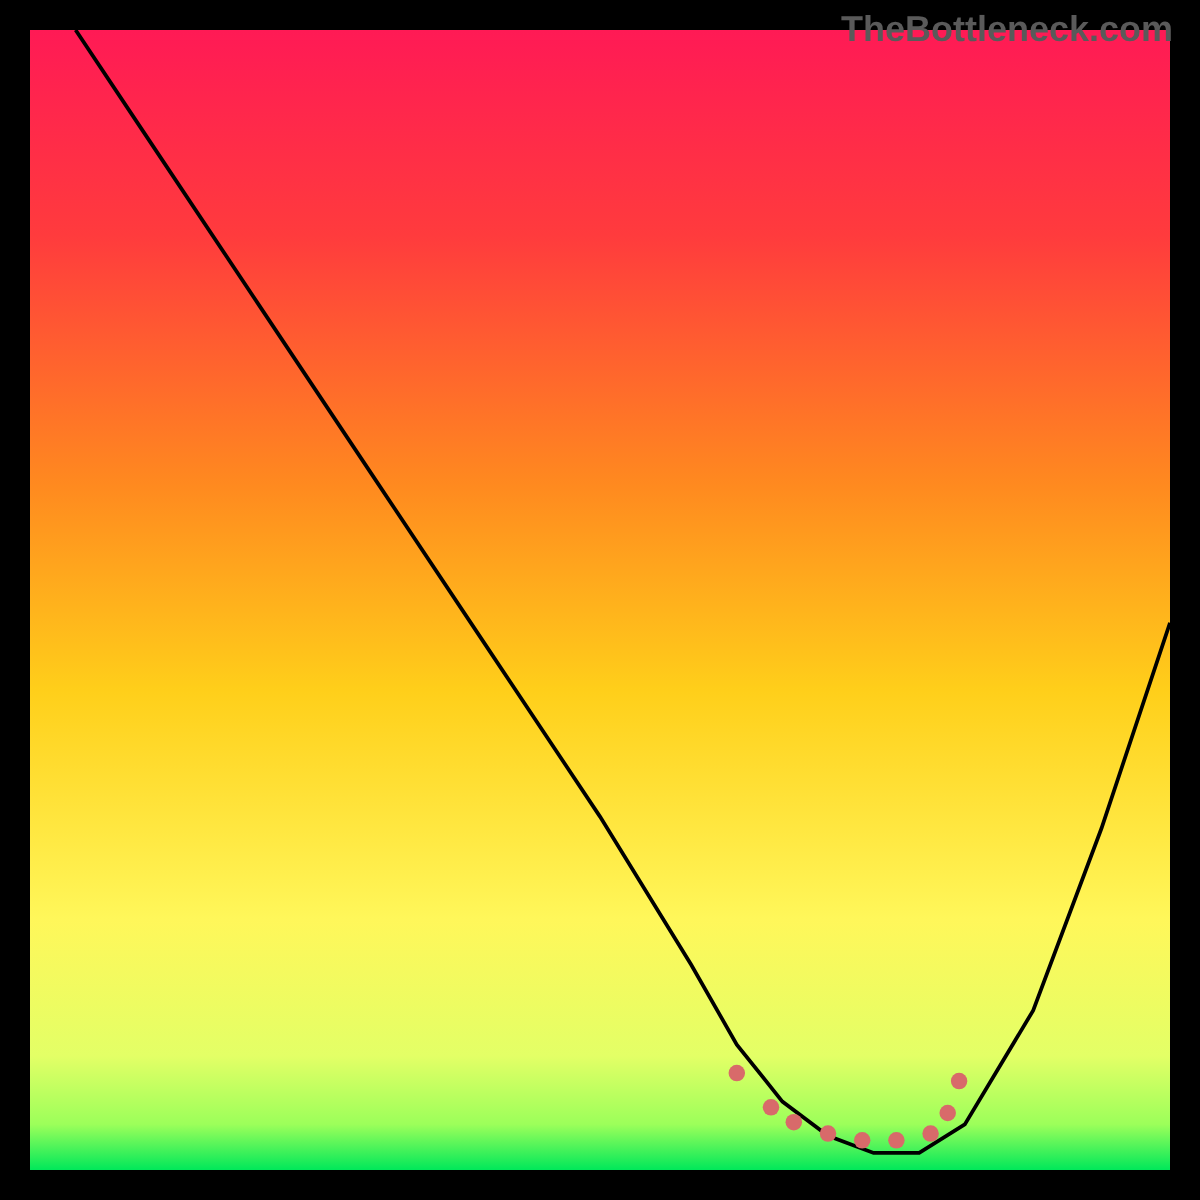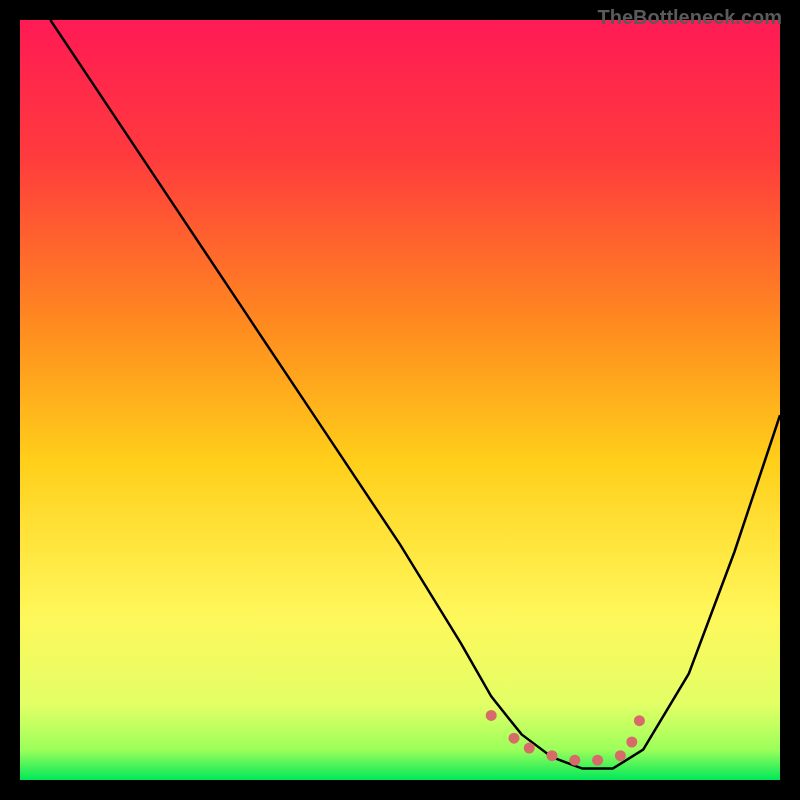--- a/index.html
+++ b/index.html
@@ -1,17 +1,17 @@
 <!DOCTYPE html>
 <html><head>
 <meta charset="utf-8">
 <style>
   * { margin: 0; padding: 0; box-sizing: border-box; }
   body { width: 800px; height: 800px; background: #000; position: relative; font-family: Arial, sans-serif; }
-  .watermark { position: absolute; top: 6px; right: 18px; color: #5a5a5a; font-size: 20px; font-weight: bold; z-index: 10; }
+  .watermark { position: absolute; top: 6px; right: 18px; color: #5a5a5a; font-size: 24px; font-weight: bold; z-index: 10; }
   .plot-area { position: absolute; left: 20px; top: 20px; width: 760px; height: 760px; overflow: hidden; }
   .gradient-bg { position: absolute; left: 0; top: 0; width: 760px; height: 760px; }
   .curve-layer { position: absolute; left: 0; top: 0; width: 760px; height: 760px; }
   .markers-layer { position: absolute; left: 0; top: 0; width: 760px; height: 760px; }
 </style>
 </head>
 <body>
 
 <div class="watermark">TheBottleneck.com</div>
 

